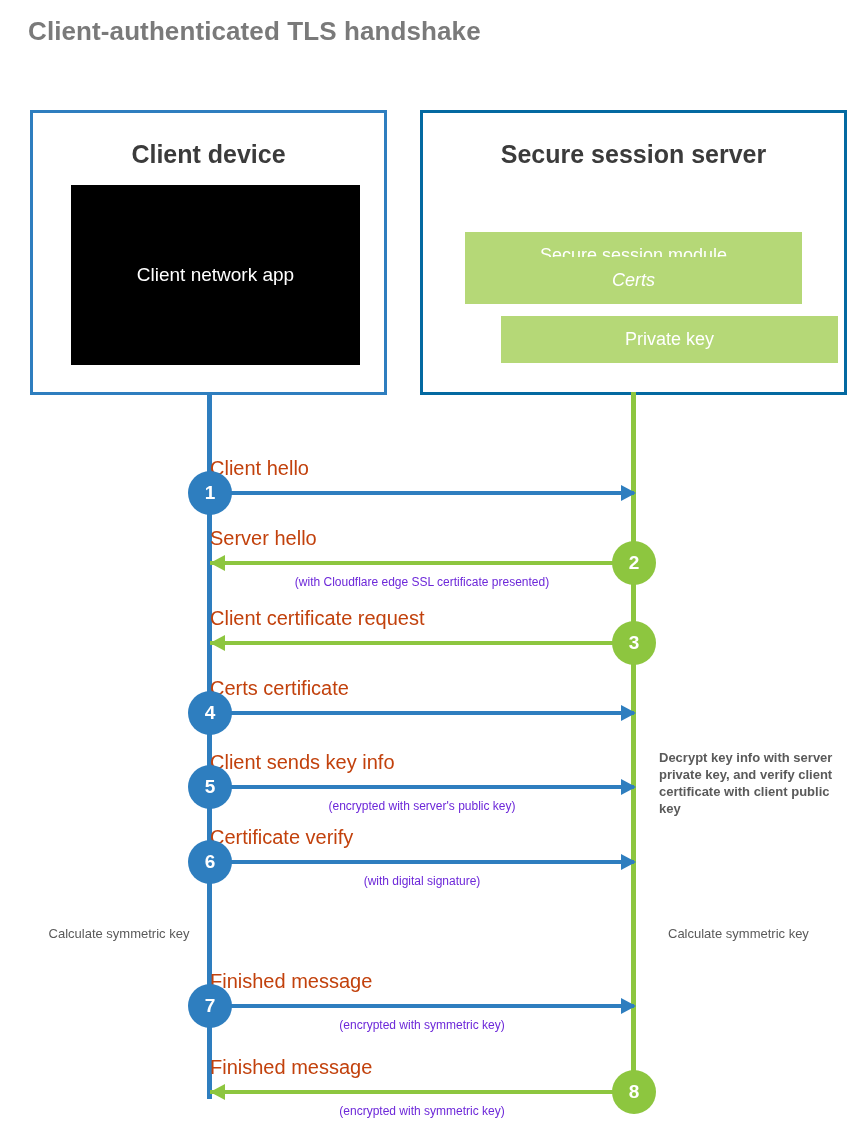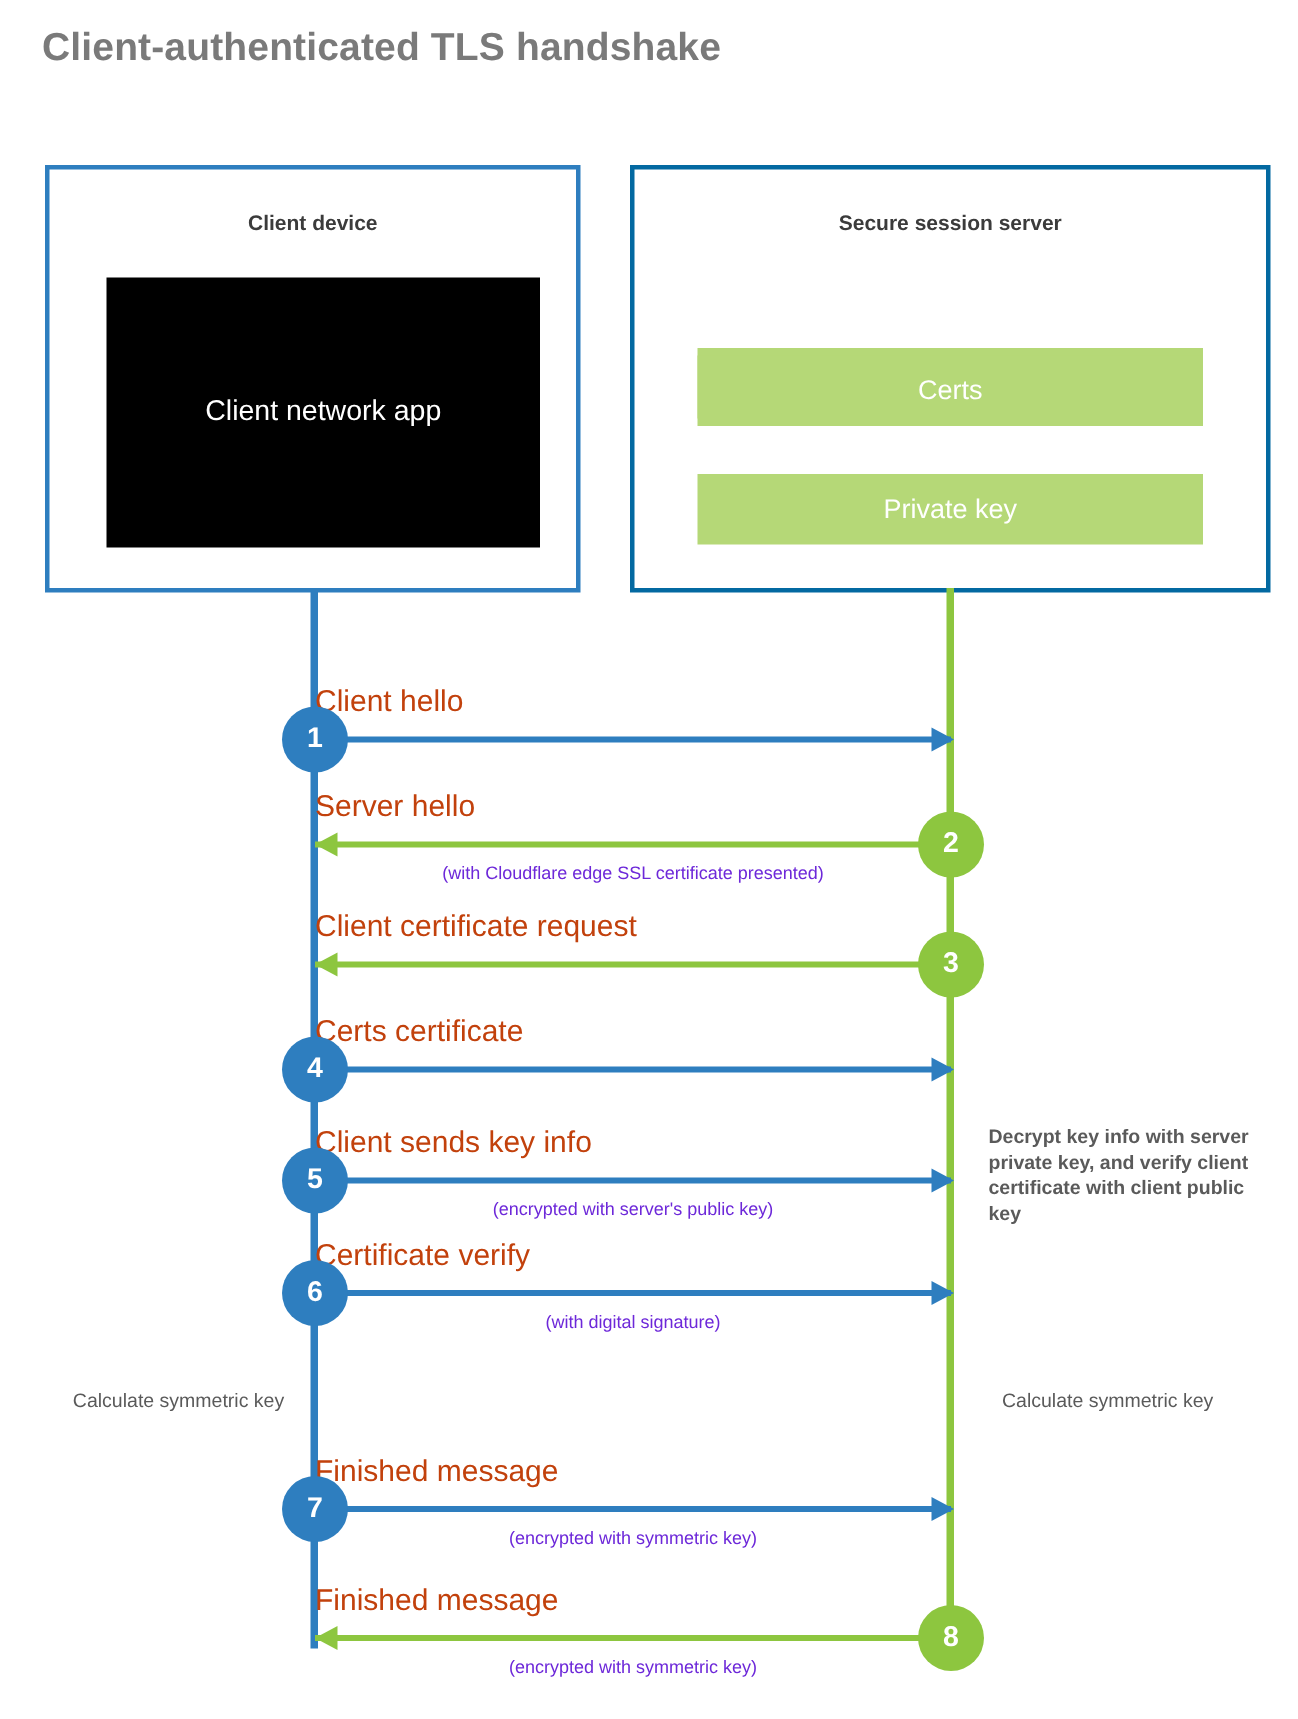--- a/index.html
+++ b/index.html
@@ -47,21 +47,21 @@
     width: 427px;
     height: 285px;
     border: 3px solid #0369a1;
   }
   .party-title {
     position: absolute;
     left: 0;
     right: 0;
     top: 27px;
     text-align: center;
-    font-size: 14px;
+    font-size: 25px;
     font-weight: bold;
     color: #3b3b3b;
   }
 
   
   #client-app-block {
     position: absolute;
     left: 38px;
     top: 72px;
     width: 289px;
@@ -84,22 +84,22 @@
     height: 47px;
     background: #B5D877;
     color: #ffffff;
     font-size: 18px;
     display: flex;
     align-items: center;
     justify-content: center;
     text-align: center;
   }
   #server-bar-0 { top: 79px; margin-top: 40px; }
-  #server-bar-1 { top: 124px; }
-  #server-bar-2 { top: 203px; }
+  #server-bar-1 { top: 144px; font-style: italic; }
+  #server-bar-2 { top: 203px; margin-left: 36px; }
 
   
   .lifeline {
     position: absolute;
     width: 5px;
   }
   #client-lifeline {
     left: 207px;
     top: 392px;
     height: 707px;

